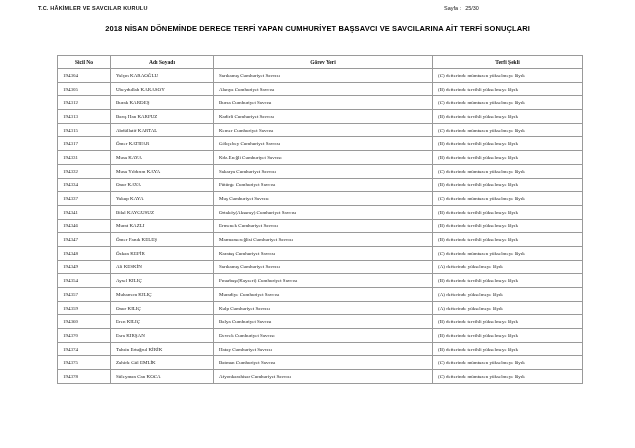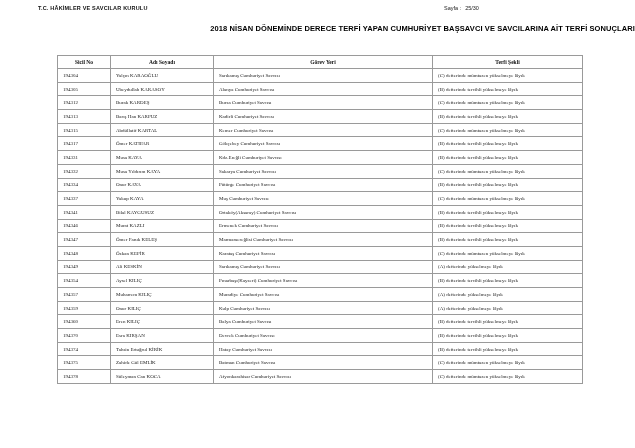--- a/index.html
+++ b/index.html
@@ -34,21 +34,21 @@
     font-size: 5.5px;
     color: #222;
     white-space: nowrap;
   }
   .page-num .lbl { margin-right: 4px; }
   .doc-title {
     position: absolute;
     top: 24px;
     left: 0;
     width: 635px;
-    text-align: right;
+    text-align: center;
     font-family: "Liberation Sans", sans-serif;
     font-weight: bold;
     font-size: 7.5px;
     letter-spacing: 0.1px;
     color: #000;
     white-space: nowrap;
   }
   table.results {
     position: absolute;
     top: 55px;

